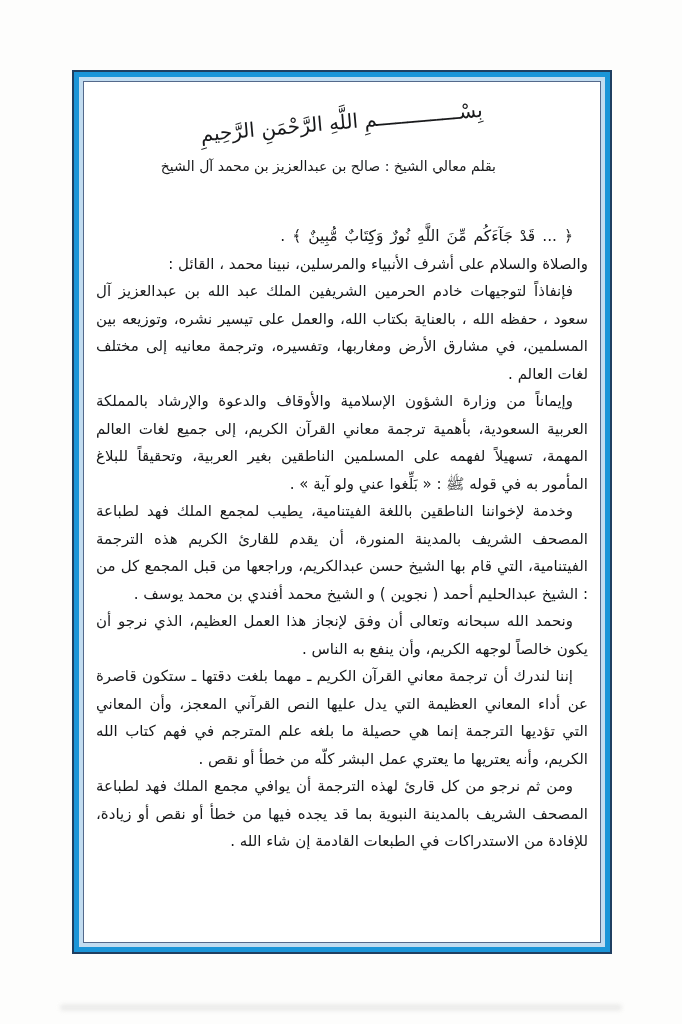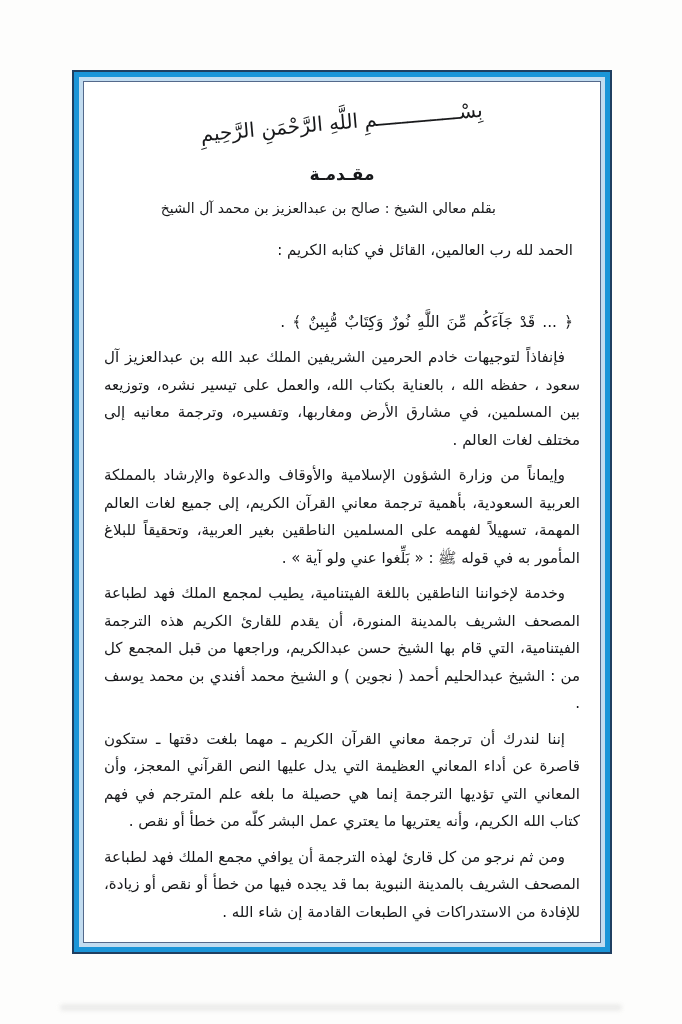--- a/index.html
+++ b/index.html
@@ -59,36 +59,36 @@
   }
   .page-title {
     text-align: center;
     font-weight: bold;
     font-size: 17px;
     margin: 10px 0 12px 0;
   }
   .byline {
     font-size: 14px;
     line-height: 25px;
-    margin-bottom: 16px;
+    margin-bottom: 8px;
   }
   .byline-line { text-align: right; }
   .byline-line.b0 { padding-right: 92px; }
   .byline-line.b1 { padding-right: 118px; }
   .byline-line.b2 { padding-right: 148px; }
 
   
   .bodytext {
     font-size: 15px;
     line-height: 27.5px;
   }
   .para {
     text-align: justify;
     text-indent: 15px;
-    margin: 8px;
+    margin: 0;
   }
   .line {
     text-align: right;
     margin: 0;
   }
   .line.indent { padding-right: 15px; }
   .verse {
     font-size: 15.5px;
     word-spacing: 2px;
     margin-top: 44px;
@@ -111,32 +111,32 @@
 <body>
 
 <div class="frame-outer">
   <div class="frame-mid">
     <div class="frame-inner">
 
       <div class="basmala-wrap">
         <span class="basmala">بِسْــــــــــــــمِ اللَّهِ الرَّحْمَنِ الرَّحِيمِ</span>
       </div>
 
-      <div class="page-title">مقـدمـة</div>
 
       <div class="byline">
         <div class="byline-line b0">بقلم معالي الشيخ : صالح بن عبدالعزيز بن محمد آل الشيخ</div>
       </div>
 
       <div class="bodytext">
-        <p class="line indent">الحمد لله رب العالمين، القائل في كتابه الكريم :</p>
         <p class="line indent verse">﴿ ... قَدْ جَآءَكُم مِّنَ اللَّهِ نُورٌ وَكِتَابٌ مُّبِينٌ ﴾ .</p>
+        <p class="line">والصلاة والسلام على أشرف الأنبياء والمرسلين، نبينا محمد ، القائل :</p>
         <p class="para">فإنفاذاً لتوجيهات خادم الحرمين الشريفين الملك عبد الله بن عبدالعزيز آل سعود ، حفظه الله ، بالعناية بكتاب الله، والعمل على تيسير نشره، وتوزيعه بين المسلمين، في مشارق الأرض ومغاربها، وتفسيره، وترجمة معانيه إلى مختلف لغات العالم .</p>
         <p class="para">وإيماناً من وزارة الشؤون الإسلامية والأوقاف والدعوة والإرشاد بالمملكة العربية السعودية، بأهمية ترجمة معاني القرآن الكريم، إلى جميع لغات العالم المهمة،  تسهيلاً لفهمه على المسلمين الناطقين بغير العربية، وتحقيقاً للبلاغ المأمور به في قوله ﷺ : « بَلِّغوا عني ولو آية » .</p>
         <p class="para">وخدمة لإخواننا الناطقين باللغة الفيتنامية، يطيب لمجمع الملك فهد لطباعة المصحف الشريف بالمدينة المنورة، أن يقدم للقارئ الكريم هذه الترجمة الفيتنامية، التي قام بها الشيخ حسن عبدالكريم، وراجعها من قبل المجمع كل من : الشيخ عبدالحليم أحمد ( نجوين ) و الشيخ محمد أفندي بن محمد يوسف .</p>
+        <p class="para">ونحمد الله سبحانه وتعالى أن وفق لإنجاز هذا العمل العظيم، الذي نرجو أن يكون خالصاً لوجهه الكريم، وأن ينفع به الناس .</p>
         <p class="para">إننا لندرك أن ترجمة معاني القرآن الكريم ـ مهما بلغت دقتها ـ ستكون قاصرة عن أداء المعاني العظيمة التي يدل عليها النص القرآني المعجز، وأن المعاني التي تؤديها الترجمة إنما هي حصيلة ما بلغه علم المترجم في فهم كتاب الله الكريم، وأنه يعتريها ما يعتري عمل البشر كلّه من خطأ أو نقص .</p>
         <p class="para">ومن ثم نرجو من كل قارئ لهذه الترجمة أن يوافي مجمع الملك فهد لطباعة المصحف الشريف بالمدينة النبوية بما قد يجده فيها من خطأ أو نقص أو زيادة، للإفادة من  الاستدراكات في الطبعات القادمة إن شاء الله .</p>
 
       </div>
 
     </div>
   </div>
 </div>
 
 <div class="scan-artifact"></div>

